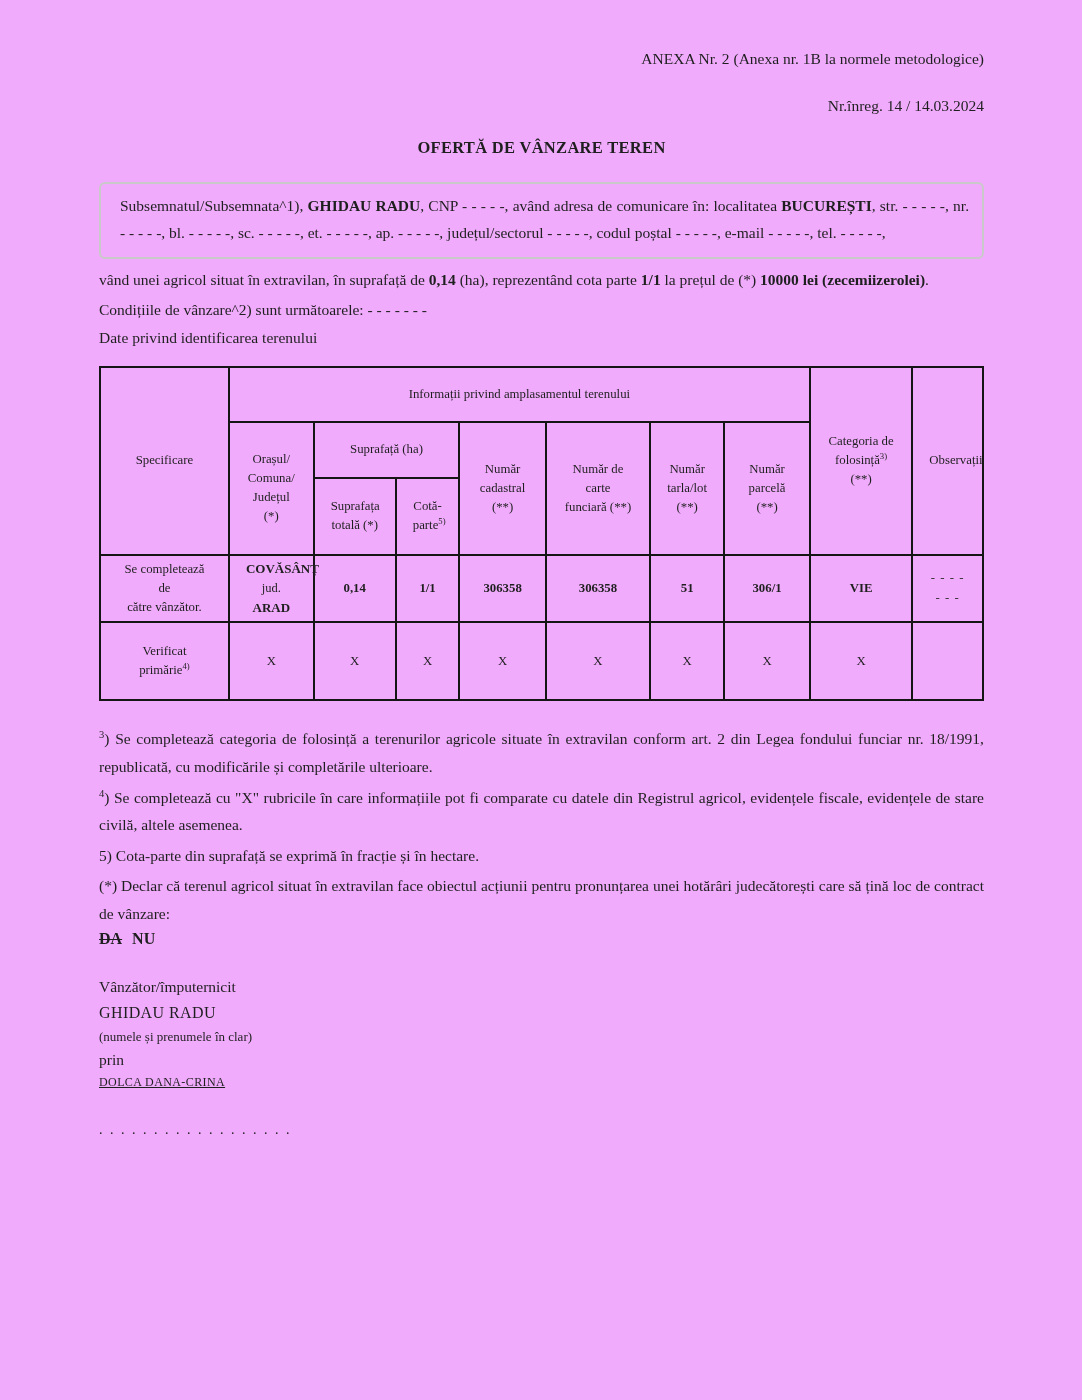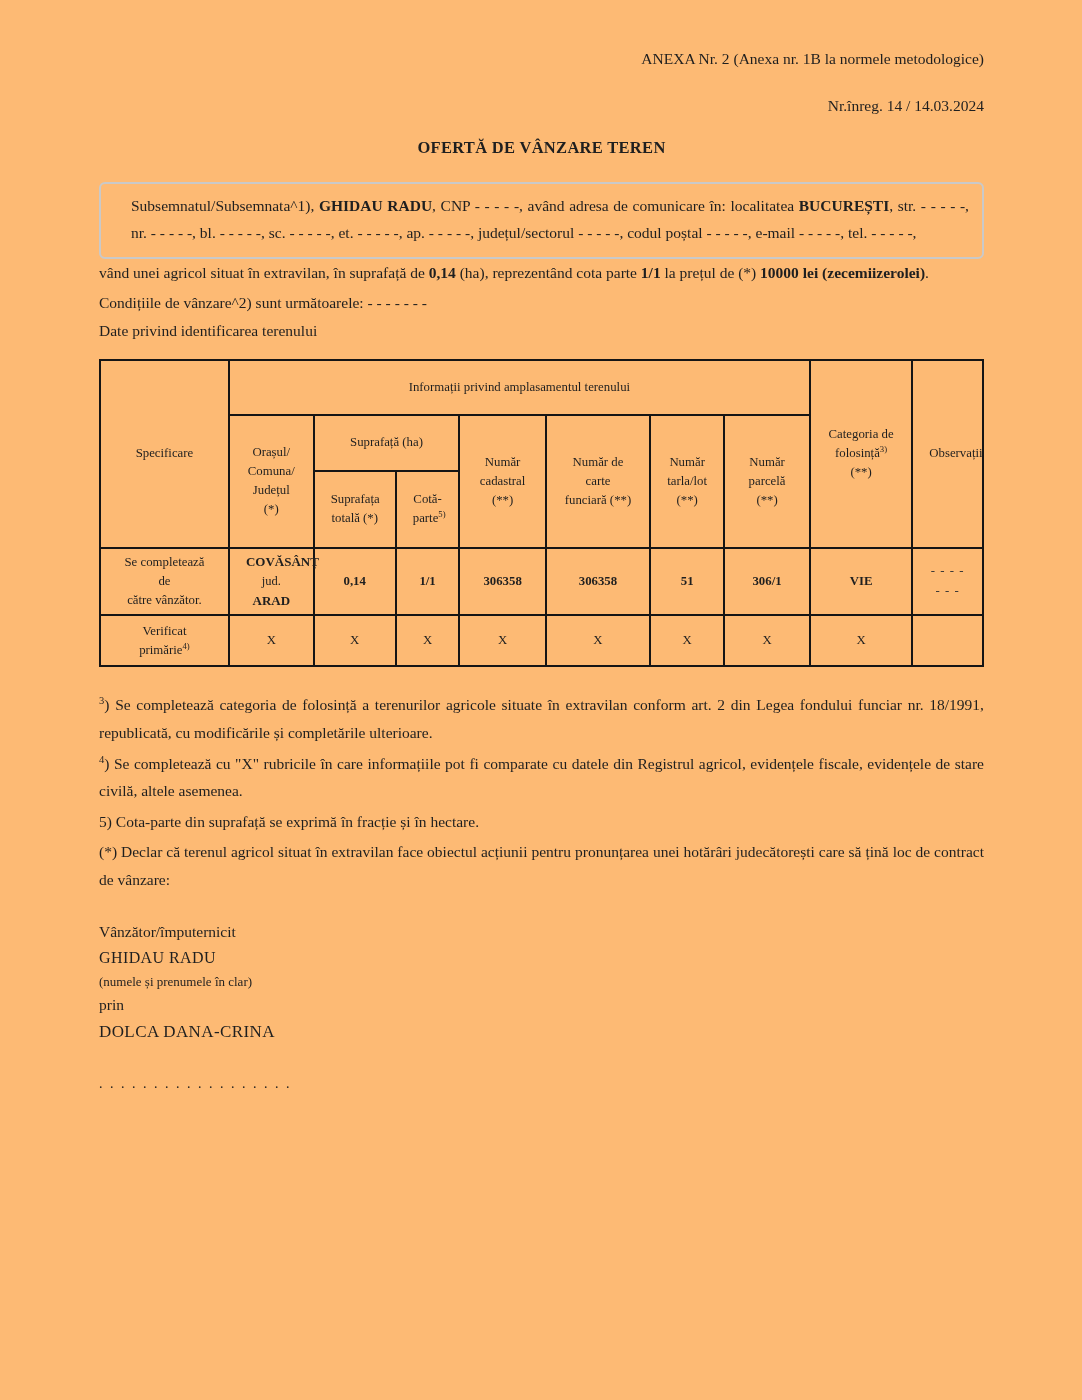--- a/index.html
+++ b/index.html
@@ -1,66 +1,66 @@
 <!DOCTYPE html>
 <html><head>
 <meta charset="utf-8">
 <style>
   * { box-sizing: border-box; }
   html, body { margin: 0; padding: 0; background: #ffffff; }
   .page {
-    width: 1082px; height: 1400px; margin: 0 auto; background: #fdba74;
+    width: 1082px; height: 1400px; margin: 0 auto; background: #f0abfc;
     padding: 50px 98px 0 99px; overflow: hidden;
     font-family: "Liberation Serif", "DejaVu Serif", serif;
     font-size: 15.5px; color: #1f1f1f;
   }
   .hdr-right { text-align: right; }
   .anexa { margin-bottom: 29px; }
   .reg { margin-bottom: 23px; }
   .title { text-align: center; font-weight: bold; font-size: 16.5px; margin: 0 0 24px 0; letter-spacing: .3px; }
   .intro-box {
     border: 2px solid #c9c9c9; border-radius: 6px;
-    padding: 9px 13px 11px 30px; margin-bottom: 2px;
+    padding: 9px 13px 11px 19px; margin-bottom: 9px;
     line-height: 1.72; text-align: justify;
   }
   .para { text-align: justify; line-height: 1.5; margin: 0 0 5px 0; }
   .line { line-height: 1.62; margin: 0 0 3px 0; }
   b, .bold { font-weight: bold; }
   sup { font-size: 68%; line-height: 0; }
 
   table.land {
     width: 100%; border-collapse: collapse; table-layout: fixed; margin-top: 16px;
   }
   table.land td {
     border: 2px solid #151515; text-align: center; vertical-align: middle;
     font-size: 12.8px; padding: 3px 16px; line-height: 1.5;
   }
   .prelines { white-space: pre-line; }
   tr.hr1 { height: 55px; }
   tr.hr2 { height: 56px; }
   tr.hr3 { height: 77px; }
   tr.dr1 { height: 66px; }
-  tr.dr2 { height: 51px; }
+  tr.dr2 { height: 78px; }
   td.sub-left { text-align: left; padding-left: 11px; }
   td.val { font-weight: bold; font-size: 13px; }
   td.xcell { font-size: 19px; }
   td.obs-dash { font-size: 12px; color: #333; letter-spacing: 1px; }
   .city-l1, .city-l3 { font-weight: bold; font-size: 13px; margin-top: 33px; }
   .city-l2 { font-size: 12.5px; }
 
   .footnotes { margin-top: 24px; }
   .fn { text-align: justify; line-height: 1.78; margin: 0 0 3px 0; }
   .danu { margin: 3px 0 3px 0; font-weight: bold; font-size: 16px; }
   .strike { text-decoration: line-through; }
   .nu-gap { display: inline-block; width: 10px; }
 
   .sig { text-align: left; margin-top: 26px; line-height: 1.64; }
   .sig-name { font-size: 16px; letter-spacing: .4px; }
   .sig-note { font-size: 13px; }
-  .sig-proxy { font-size: 17px; letter-spacing: .4px; }
+  .sig-proxy { font-size: 12px; letter-spacing: .4px; text-decoration: underline; }
   .sig-dots { margin-top: 27px; letter-spacing: 2px; font-size: 14px; }
 
   .footer-date { margin-top: 54px; }
 </style>
 </head>
 <body>
 
 <div class="page">
 
   <div class="hdr-right anexa">ANEXA Nr. 2 (Anexa nr. 1B la normele metodologice)</div>
@@ -154,20 +154,21 @@
       <td></td>
     </tr>
   </tbody>
     </table>
 
   <div class="footnotes">
     <p class="fn"><sup>3</sup><span>) Se completează categoria de folosință a terenurilor agricole situate în extravilan conform art. 2 din Legea fondului funciar nr. 18/1991, republicată, cu modificările și completările ulterioare.</span></p>
     <p class="fn"><sup>4</sup><span>) Se completează cu "X" rubricile în care informațiile pot fi comparate cu datele din Registrul agricol, evidențele fiscale, evidențele de stare civilă, altele asemenea.</span></p>
     <p class="fn">5) Cota-parte din suprafață se exprimă în fracție și în hectare.</p>
     <p class="fn">(*) Declar că terenul agricol situat în extravilan face obiectul acțiunii pentru pronunțarea unei hotărâri judecătorești care să țină loc de contract de vânzare:</p>
+    <p class="danu"><span class="strike">DA</span><span class="nu-gap"></span><span>NU</span></p>
   </div>
 
   <div class="sig">
     <div>Vânzător/împuternicit</div>
     <div class="sig-name">GHIDAU RADU</div>
     <div class="sig-note">(numele și prenumele în clar)</div>
     <div>prin</div>
     <div class="sig-proxy">DOLCA DANA-CRINA</div>
     <div class="sig-dots">. . . . . . . . . . . . . . . . . .</div>
   </div>

